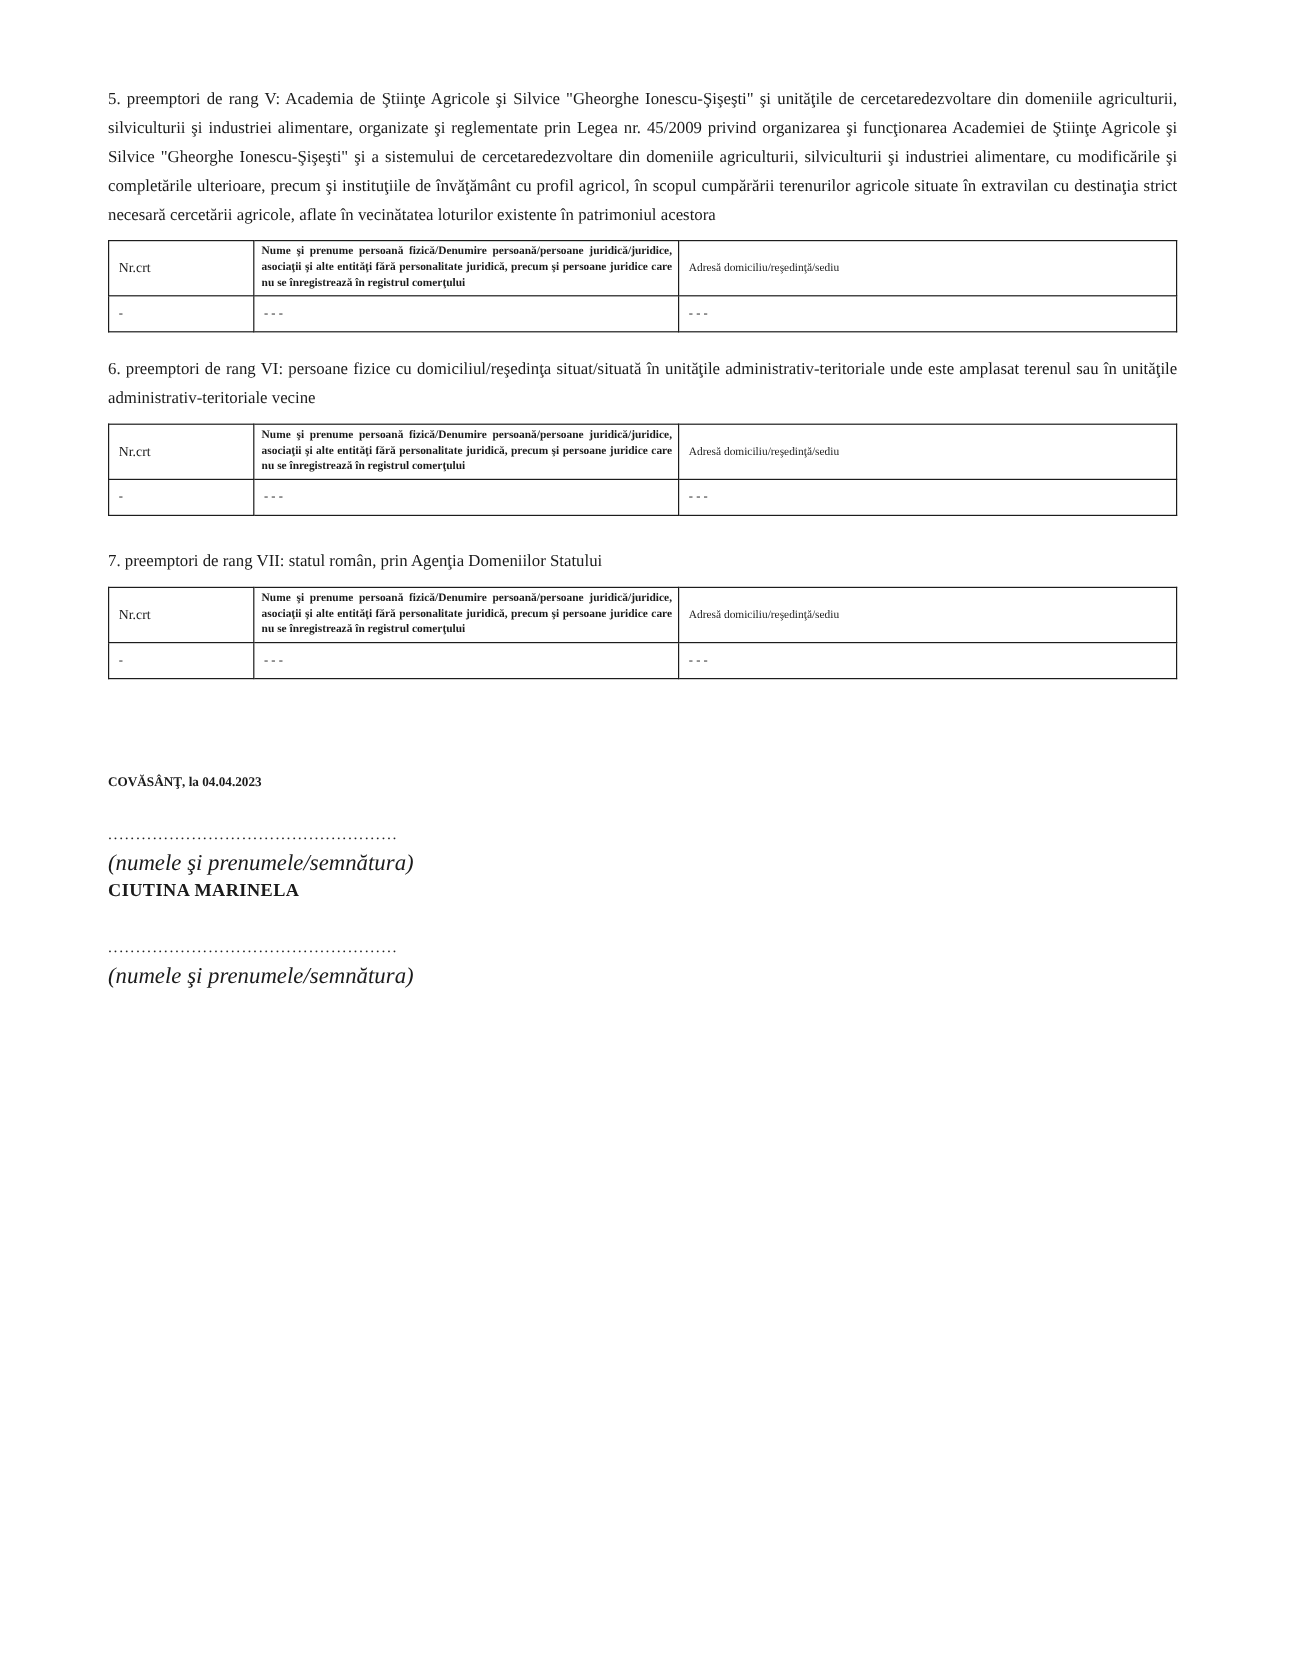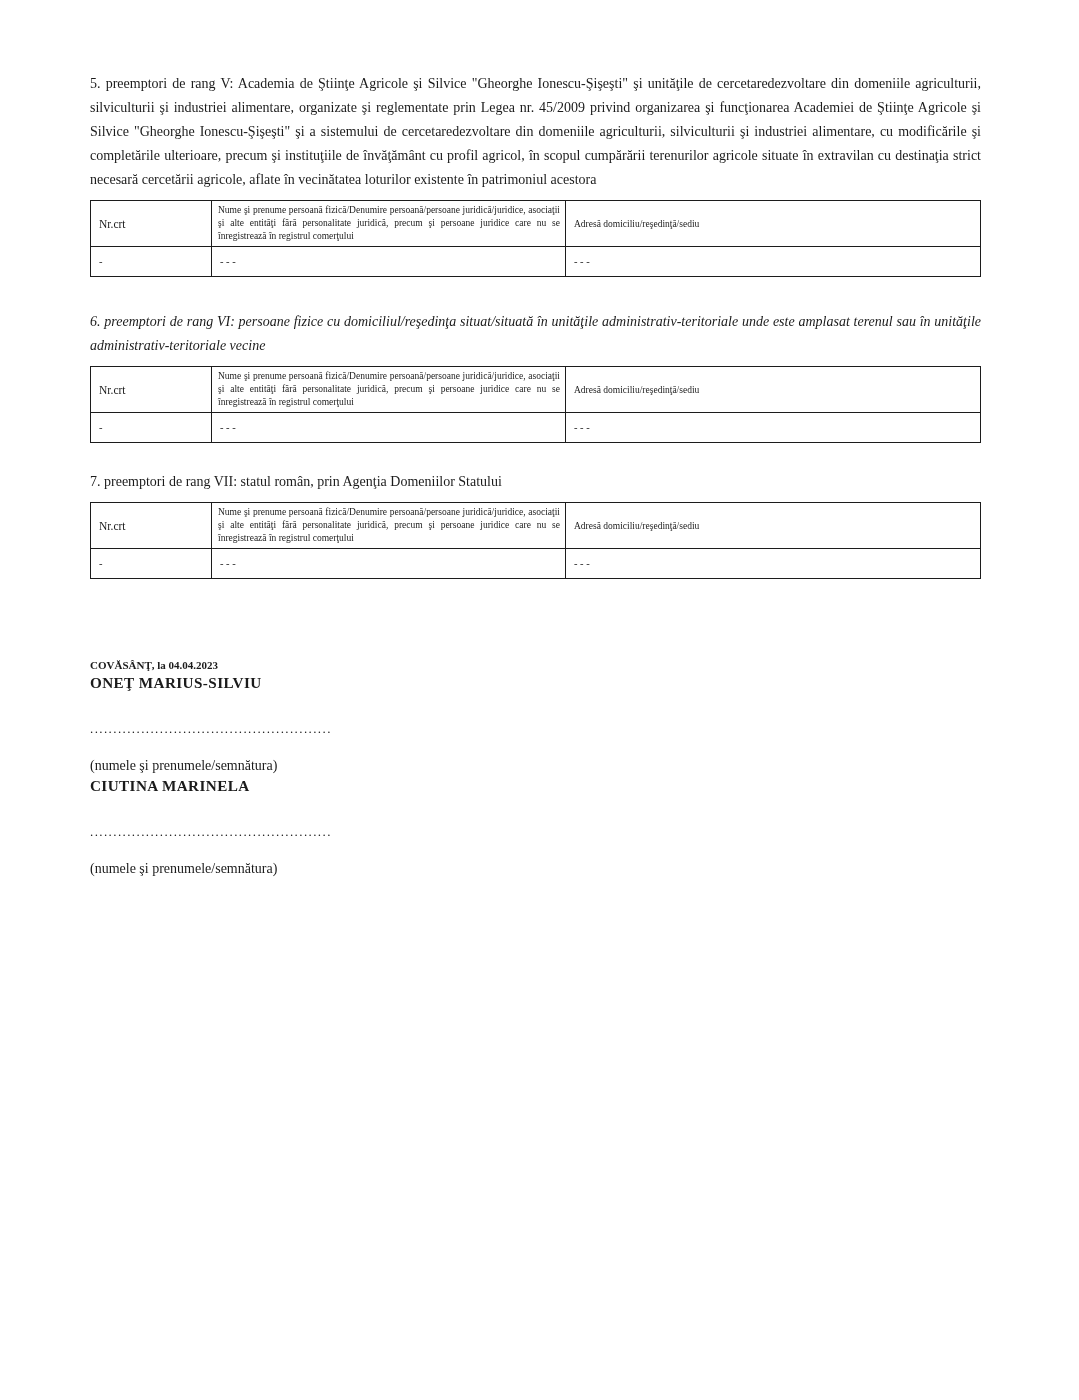--- a/index.html
+++ b/index.html
@@ -20,21 +20,21 @@
     top: 0;
     width: 891px;
   }
   .body-text {
     font-size: 14px;
     line-height: 24px;
     text-align: justify;
     color: #1b1b1b;
   }
   .para-rank5 { margin-top: 72px; }
-  .heading-rank6 { margin-top: 33px; font-style: italic; }
+  .heading-rank6 { margin-top: 20px; }
   .heading-rank7 { margin-top: 27px; }
 
   table.preemptor-table {
     width: 100%;
     border-collapse: collapse;
     table-layout: fixed;
     margin-top: 8px;
   }
   table.preemptor-table td {
     border: 1.5px solid #1c1c1c;
@@ -50,20 +50,21 @@
     vertical-align: middle;
     height: 46px;
     margin-left: 44px;
   }
   td.th-name {
     font-size: 9.5px;
     line-height: 12.9px;
     text-align: justify;
     padding: 3px 5px 3px 6px;
     vertical-align: middle;
+    font-weight: bold;
   }
   td.th-addr {
     font-size: 9.5px;
     padding: 4px 8px;
     vertical-align: middle;
   }
   td.data-cell {
     font-size: 10.5px;
     height: 30px;
     padding: 2px 8px;
@@ -83,21 +84,21 @@
     font-weight: bold;
     letter-spacing: 0.4px;
   }
   .sig-dots {
     margin-top: 29px;
     font-size: 13px;
     letter-spacing: 1.4px;
     white-space: nowrap;
     color: #222;
   }
-  .sig-caption { margin-top: 21px; font-size: 14px; }
+  .sig-caption { margin-top: 6px; font-size: 19px; font-style: italic; }
 </style>
 </head>
 <body>
 
 <div class="page">
   <div class="content">
 
     <p class="body-text para-rank5">5. preemptori de rang V: Academia de Ştiinţe Agricole şi Silvice "Gheorghe Ionescu-Şişeşti" şi unităţile de cercetaredezvoltare din domeniile agriculturii, silviculturii şi industriei alimentare, organizate şi reglementate prin Legea nr. 45/2009 privind organizarea şi funcţionarea Academiei de Ştiinţe Agricole şi Silvice "Gheorghe Ionescu-Şişeşti" şi a sistemului de cercetaredezvoltare din domeniile agriculturii, silviculturii şi industriei alimentare, cu modificările şi completările ulterioare, precum şi instituţiile de învăţământ cu profil agricol, în scopul cumpărării terenurilor agricole situate în extravilan cu destinaţia strict necesară cercetării agricole, aflate în vecinătatea loturilor existente în patrimoniul acestora</p>
 
     <table class="preemptor-table">
@@ -160,21 +161,20 @@
           <td class="data-cell">-</td>
           <td class="data-cell">- - -</td>
           <td class="data-cell">- - -</td>
         </tr>
       </tbody>
     </table>
 
     <p class="place-date">COVĂSÂNŢ, la 04.04.2023</p>
 
     <div>
-      <p class="sig-name">ONEŢ MARIUS-SILVIU</p>
       <p class="sig-dots">....................................................</p>
       <p class="sig-caption">(numele şi prenumele/semnătura)</p>
     </div>
 
     <div>
       <p class="sig-name">CIUTINA MARINELA</p>
       <p class="sig-dots">....................................................</p>
       <p class="sig-caption">(numele şi prenumele/semnătura)</p>
     </div>
 

